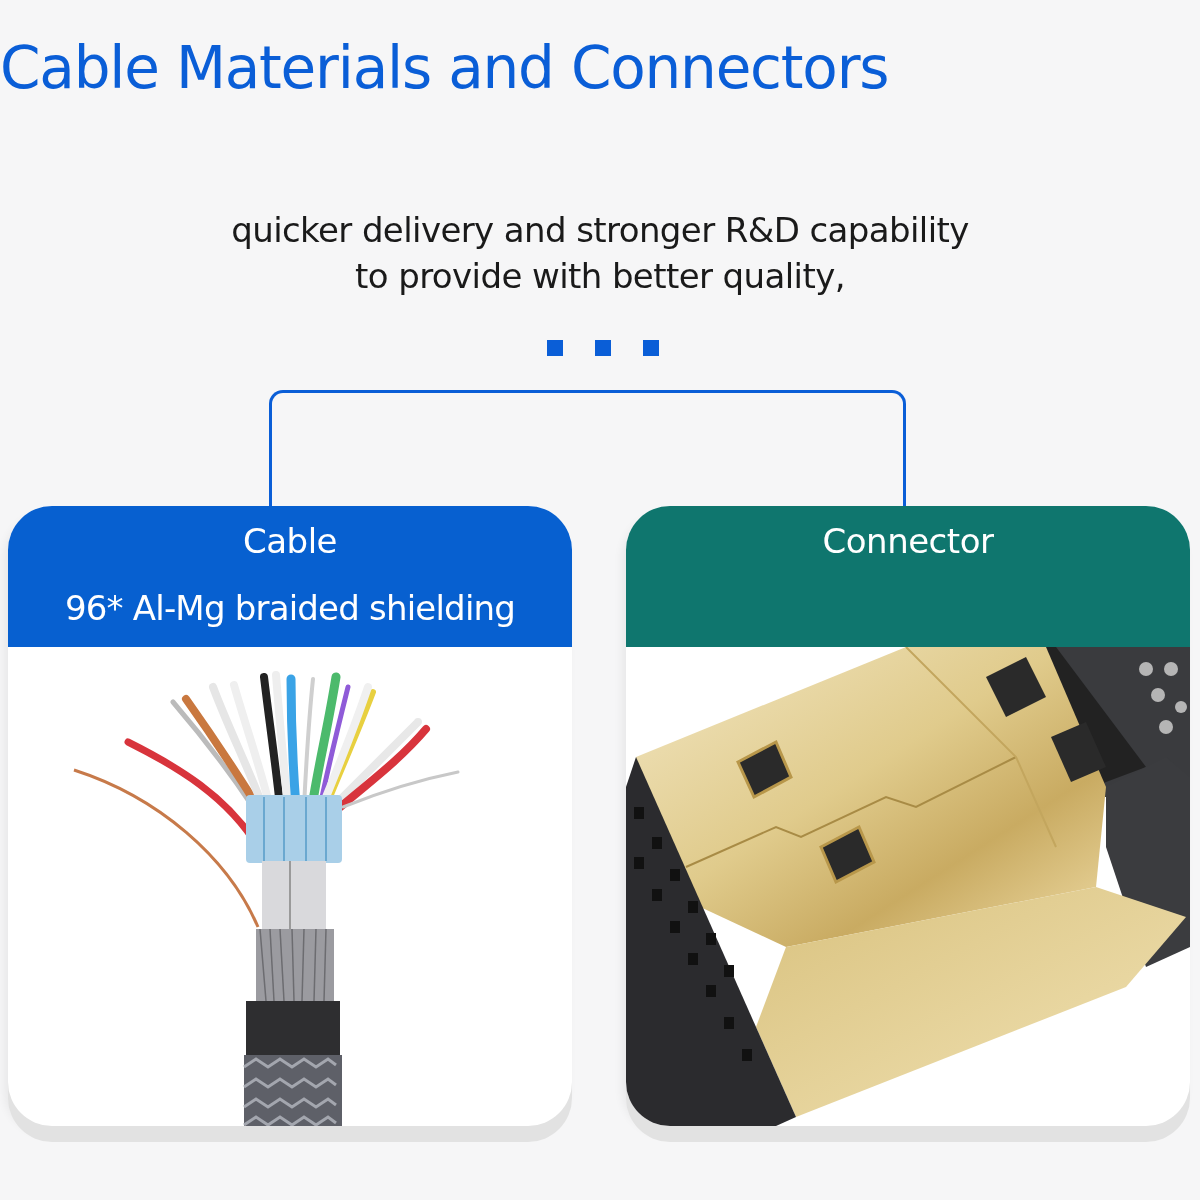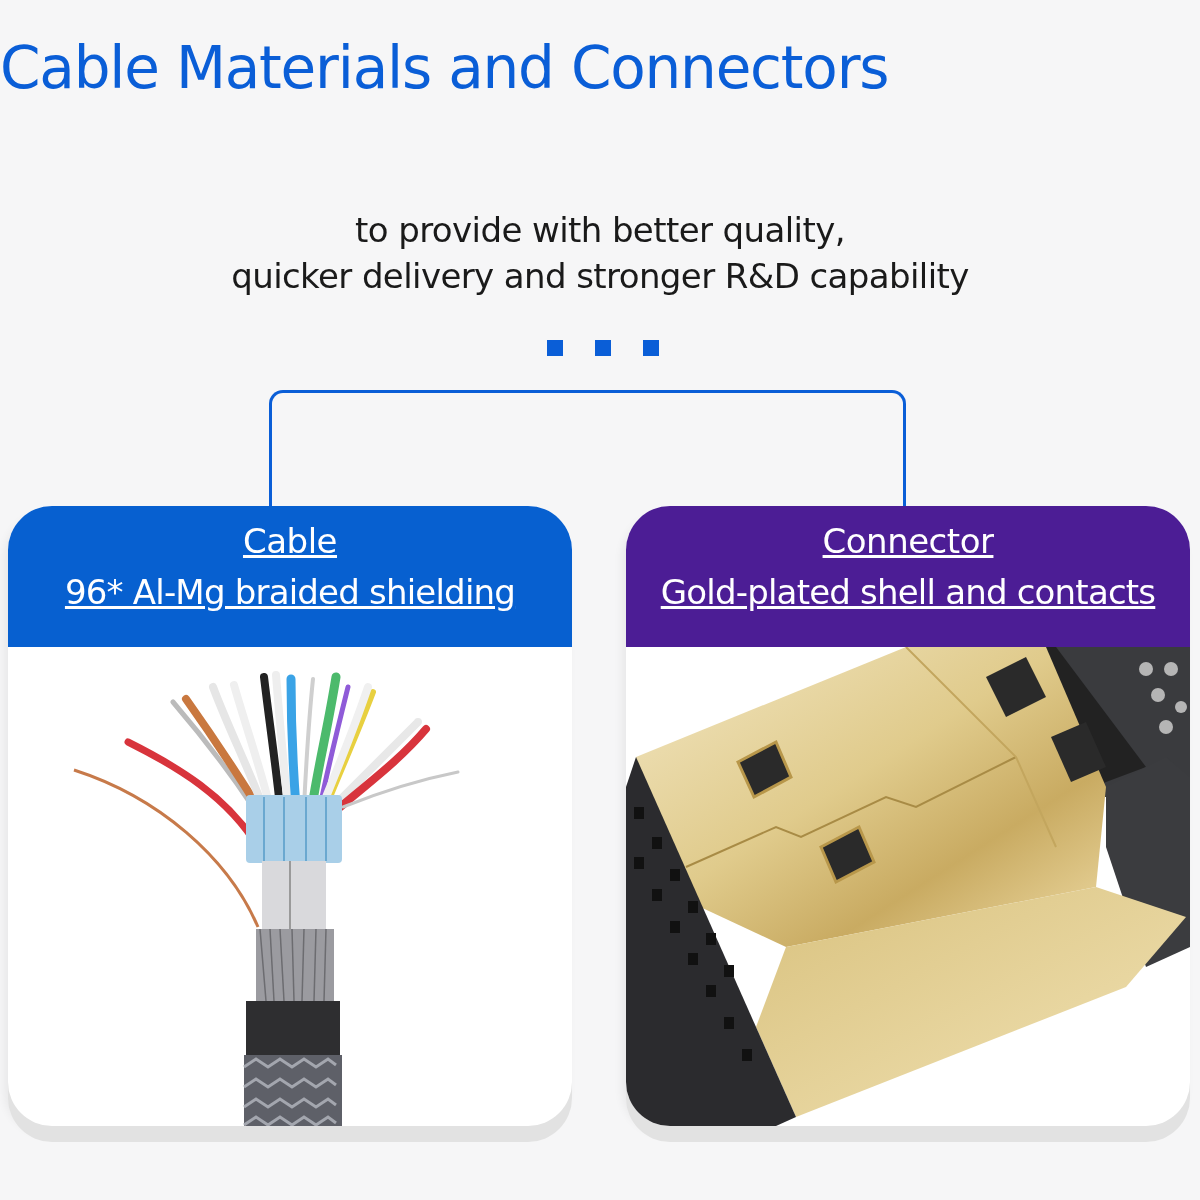--- a/index.html
+++ b/index.html
@@ -29,39 +29,38 @@
   .card {
     position: absolute; top: 506px; height: 620px; border-radius: 44px;
     background: #ffffff; overflow: hidden;
     box-shadow: 0 16px 0 0 #e2e2e2, -4px 8px 10px rgba(0,0,0,0.06);
   }
   .card.left { left: 8px; width: 564px; }
   .card.right { left: 626px; width: 564px; }
   .card-header {
     height: 141px; color: #ffffff; text-align: center;
     padding-top: 12px;
-    text-decoration: underline;
   }
   .card.left .card-header { background: #0760d0; }
-  .card.right .card-header { background: #4c1d95; }
+  .card.right .card-header { background: #0f766e; }
   .card-title { font-size: 34px; line-height: 46px; letter-spacing: -0.5px; }
-  .card-desc { font-size: 34px; line-height: 56px; letter-spacing: -0.8px; white-space: nowrap; }
+  .card-desc { font-size: 34px; line-height: 56px; letter-spacing: -0.8px; white-space: nowrap; margin-top: 16px; }
   .card-body { position: relative; height: 479px; }
   .card-body svg { position: absolute; left: 0; top: 0; }
 </style>
 </head>
 <body>
 
 <div class="title">
   <div>Cable Materials and Connectors</div>
 </div>
 
 <div class="subtitle">
+  <div>quicker delivery and stronger R&amp;D capability</div>
   <div>to provide with better quality,</div>
-  <div>quicker delivery and stronger R&amp;D capability</div>
 </div>
 
 <div class="dots">
   <div class="dot"></div>
   <div class="dot"></div>
   <div class="dot"></div>
 </div>
 
 <div class="bracket"></div>
 
@@ -125,21 +124,20 @@
         <path d="M236 460 l12 -8 l12 8 l12 -8 l12 8 l12 -8 l12 8 l12 -8 l8 6"></path>
         <path d="M236 478 l12 -8 l12 8 l12 -8 l12 8 l12 -8 l12 8 l12 -8 l8 6"></path>
       </g>
     </svg>
   </div>
 </div>
 
 <div class="card right">
   <div class="card-header">
     <div class="card-title">Connector</div>
-    <div class="card-desc">Gold-plated shell and contacts</div>
   </div>
   <div class="card-body">
     <svg width="564" height="479" viewBox="0 0 564 479">
       <defs>
         <linearGradient id="gold" x1="0" y1="0" x2="1" y2="1">
           <stop offset="0" stop-color="#f2e6c2"></stop>
           <stop offset="0.45" stop-color="#e0cb8c"></stop>
           <stop offset="0.7" stop-color="#c9ab62"></stop>
           <stop offset="1" stop-color="#efdca6"></stop>
         </linearGradient>

